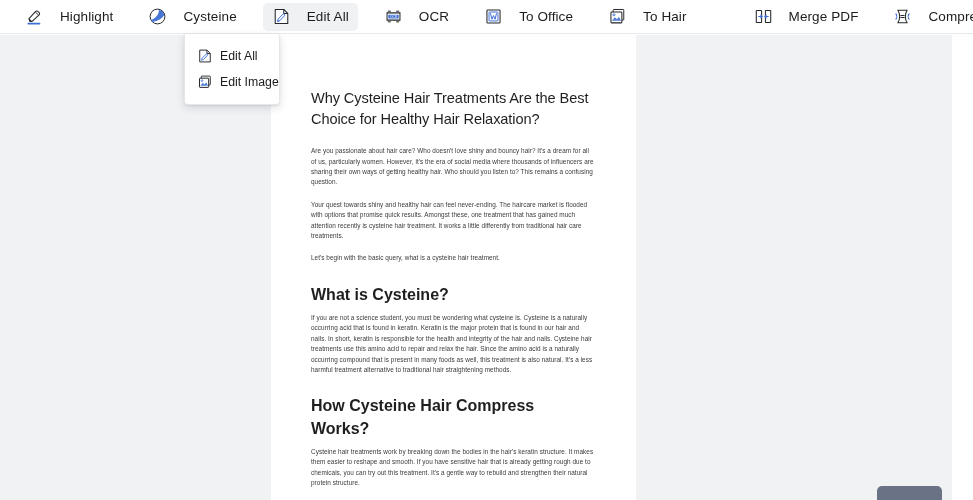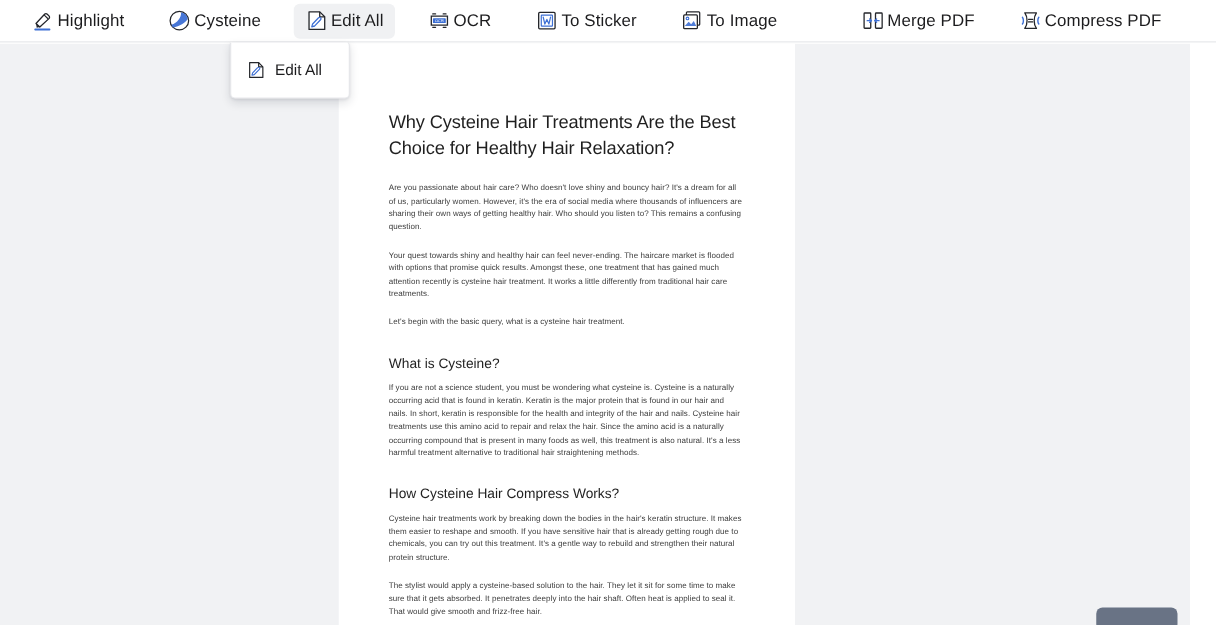--- a/index.html
+++ b/index.html
@@ -14,21 +14,21 @@
   
   .toolbar{
     position:absolute;left:0;top:0;width:973px;height:34px;
     background:#ffffff;
     border-bottom:1px solid #e8e9ec;
     display:flex;align-items:center;
     box-sizing:border-box;
     z-index:5;
   }
   .tbtn{
-    display:flex;align-items:center;gap:2px;
+    display:flex;align-items:center;gap:16px;
     height:28px;padding:0 9px;margin:0 1px;
     border-radius:5px;
     cursor:pointer;
     white-space:nowrap;
     user-select:none;
   }
   .tbtn .lbl{
     font-size:13.5px;color:#1c1c1e;letter-spacing:.1px;
   }
   .tbtn.active{background:#f0f1f3;}
@@ -67,22 +67,22 @@
   .page-inner{padding:53px 42px 0 40px;}
 
   h1.doc-title{
     margin:0 0 16px 0;
     font-size:14.6px;line-height:1.45;
     font-weight:400;color:#1f1f1f;
     letter-spacing:-.1px;
   }
   h2.doc-h2{
     margin:20px 0 7px 0;
-    font-size:11px;line-height:1.4;
-    font-weight:400;color:#1f1f1f;
+    font-size:16px;line-height:1.4;
+    font-weight:700;color:#1f1f1f;
   }
   p.doc-p{
     margin:0 0 12px 0;
     font-size:6.4px;line-height:1.62;
     color:#3a3a3a;
     text-align:left;
     letter-spacing:.05px;
   }
 
   
@@ -154,33 +154,33 @@
     </div>
 
     <div class="tbtn gapL">
       <span class="ic">
         <svg viewBox="0 0 20 20" width="19" height="19">
           <rect x="3.1" y="3.1" width="13.8" height="13.8" rx=".9" fill="none" stroke="#24262b" stroke-width="1.1"></rect>
           <rect x="5.3" y="5.3" width="9.4" height="9.4" rx=".5" fill="none" stroke="#3d6fd4" stroke-width="1"></rect>
           <path d="M6.9 7 L8.3 12.9 L10 9 L11.7 12.9 L13.1 7" fill="none" stroke="#3d6fd4" stroke-width="1.05" stroke-linejoin="round" stroke-linecap="round"></path>
         </svg>
       </span>
-      <span class="lbl">To Sticker</span>
+      <span class="lbl">To Office</span>
     </div>
 
     <div class="tbtn gapL">
       <span class="ic">
         <svg viewBox="0 0 20 20" width="19" height="19">
           <rect x="5.4" y="2.6" width="11.2" height="11.2" rx=".8" fill="#ffffff" stroke="#24262b" stroke-width="1.05"></rect>
           <rect x="3.1" y="5.2" width="11.5" height="11.5" rx=".8" fill="#ffffff" stroke="#24262b" stroke-width="1.1"></rect>
           <circle cx="6.3" cy="8.2" r="1.1" fill="none" stroke="#3d6fd4" stroke-width=".95"></circle>
           <path d="M4 14.6 L7.3 10.9 L9.4 13 L11.6 10.3 L13.7 14.6 Z" fill="#3d6fd4" opacity=".9"></path>
         </svg>
       </span>
-      <span class="lbl">To Image</span>
+      <span class="lbl">To Hair</span>
     </div>
 
     <div class="tbtn" style="margin-left:48px;">
       <span class="ic">
         <svg viewBox="0 0 20 20" width="19" height="19">
           <rect x="2.4" y="3.6" width="5.6" height="12.8" rx=".6" fill="none" stroke="#24262b" stroke-width="1.1"></rect>
           <rect x="12" y="3.6" width="5.6" height="12.8" rx=".6" fill="none" stroke="#24262b" stroke-width="1.1"></rect>
           <g stroke="#3d6fd4" stroke-width="1.15" fill="none" stroke-linecap="round" stroke-linejoin="round">
             <path d="M5 10 h3.4"></path>
               <path d="M7.1 8.6 L8.6 10 L7.1 11.4"></path>
@@ -242,16 +242,27 @@
         <svg viewBox="0 0 20 20" width="16" height="16">
           <path d="M3.4 2.6 h9 l4.2 4.2 v10.6 h-13.2 Z" fill="#ffffff" stroke="#24262b" stroke-width="1.2" stroke-linejoin="round"></path>
           <path d="M12.4 2.6 v4.2 h4.2" fill="none" stroke="#24262b" stroke-width="1.2" stroke-linejoin="round"></path>
           <path d="M6.4 12.8 L11.4 7.6 a1.15 1.15 0 0 1 1.7 0 a1.15 1.15 0 0 1 0 1.7 L8 14.6 L5.7 15.2 Z" fill="#ffffff" stroke="#3d6fd4" stroke-width="1.15" stroke-linejoin="round"></path>
         </svg>
       </span>
       <span class="lbl">Edit All</span>
     </div>
 
 
+    <div class="ditem">
+      <span class="ic">
+        <svg viewBox="0 0 20 20" width="16" height="16">
+          <rect x="5.4" y="2.6" width="11.2" height="11.2" rx=".7" fill="#ffffff" stroke="#24262b" stroke-width="1.15"></rect>
+          <rect x="3.1" y="5.2" width="11.5" height="11.5" rx=".7" fill="#ffffff" stroke="#24262b" stroke-width="1.25"></rect>
+          <circle cx="6.3" cy="8.3" r="1.1" fill="none" stroke="#3d6fd4" stroke-width="1"></circle>
+          <path d="M4 14.6 L7.3 10.9 L9.4 13 L11.6 10.3 L13.7 14.6 Z" fill="#3d6fd4" opacity=".9"></path>
+        </svg>
+      </span>
+      <span class="lbl">Edit Image</span>
+    </div>
 
   </div>
 
 </div>
 
 </body></html>

